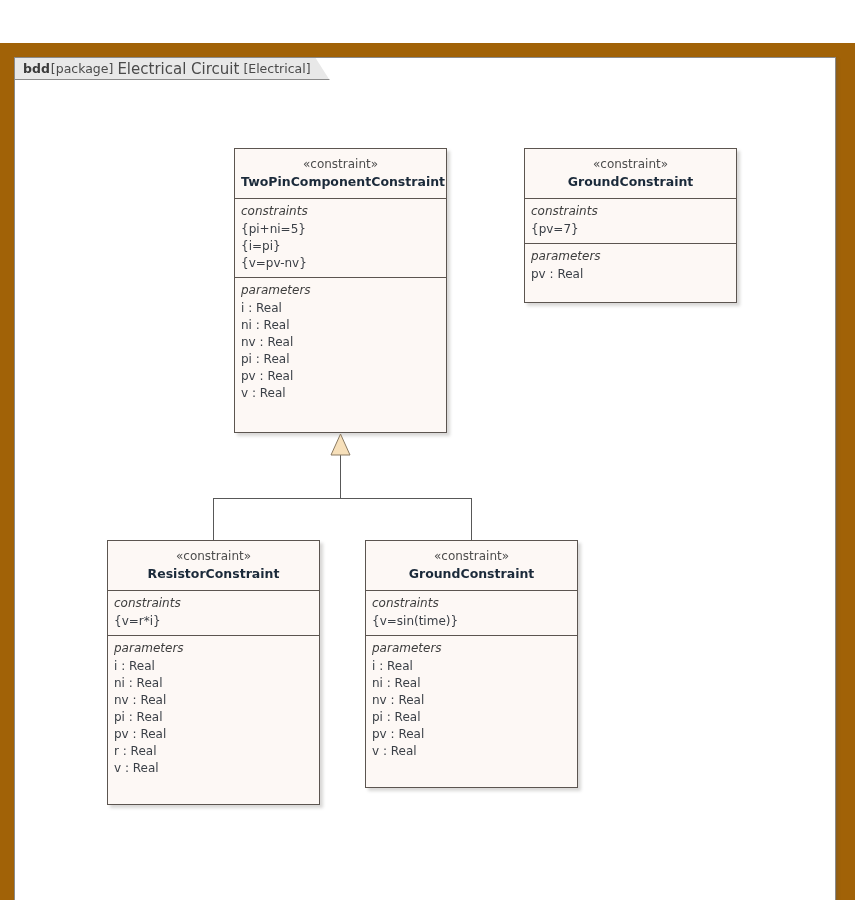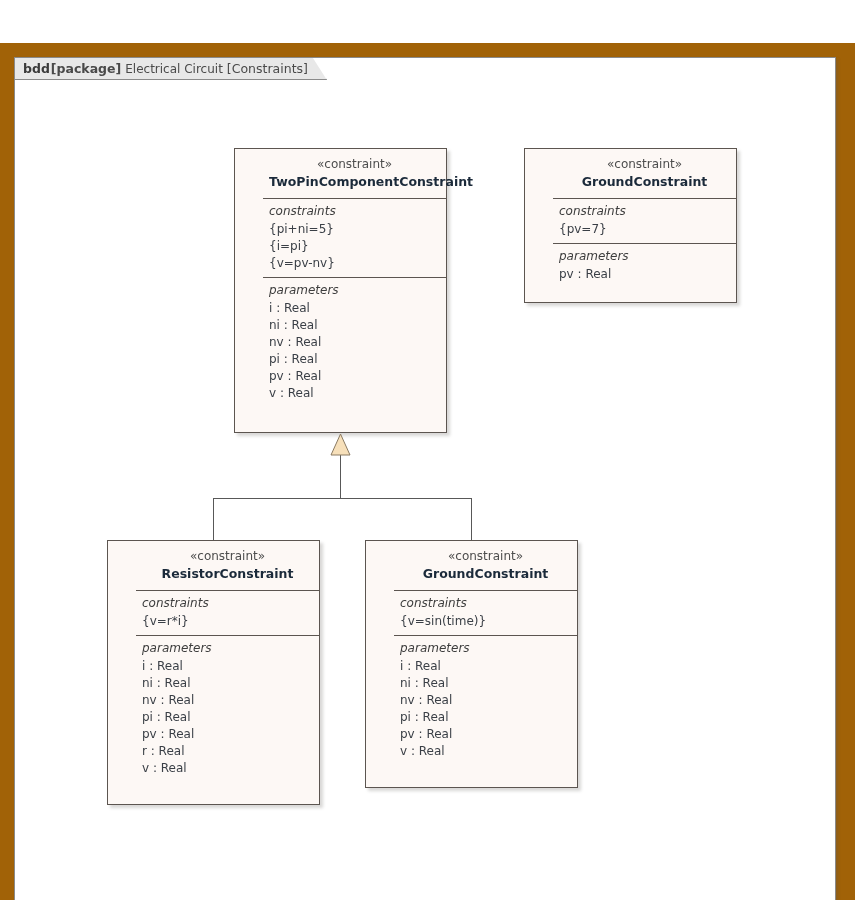--- a/index.html
+++ b/index.html
@@ -50,42 +50,40 @@
   #frame-tab .kind {
     font-size: 12.5px;
     font-weight: bold;
     color: #3b3b3b;
     letter-spacing: 0;
   }
   #frame-tab .scope {
     font-size: 12.5px;
     color: #4a4a4a;
     margin-left: 1px;
-    font-weight: bold;
   }
   #frame-tab .fname {
-    font-size: 12px;
+    font-size: 15px;
     color: #4a4a4a;
     margin-left: 4px;
   }
   #frame-tab .view {
     font-size: 12.5px;
     color: #4a4a4a;
     margin-left: 4px;
     padding-right: 16px;
   }
 
   
   .block {
     position: absolute;
     background: #fdf8f5;
     border: 1px solid #5c5550;
     box-sizing: border-box;
     box-shadow: 3px 3px 3px rgba(120,115,112,0.28);
-    padding-left: 28px;
   }
   .block .hdr {
     padding: 7px 6px 8px 6px;
     text-align: center;
     border-bottom: 1px solid #5c5550;
   }
   .block .stereotype {
     font-size: 12px;
     color: #4d4d4d;
     line-height: 16px;
@@ -145,21 +143,21 @@
 <body>
 
 <div id="canvas">
 
   <div id="frame"></div>
 
   <div id="frame-tab">
     <span class="kind">bdd</span>
     <span class="scope">[package]</span>
     <span class="fname">Electrical Circuit</span>
-    <span class="view">[Constraints]</span>
+    <span class="view">[Electrical]</span>
   </div>
 
   <div class="block" id="blk-twopin" style="left:234px; top:105px; width:213px; height:285px;">
     <div class="hdr">
       <div class="stereotype">«constraint»</div>
       <div class="bname">TwoPinComponentConstraint</div>
     </div>
     <div class="compartment">
       <div class="ctitle">constraints</div>
       <ul>

